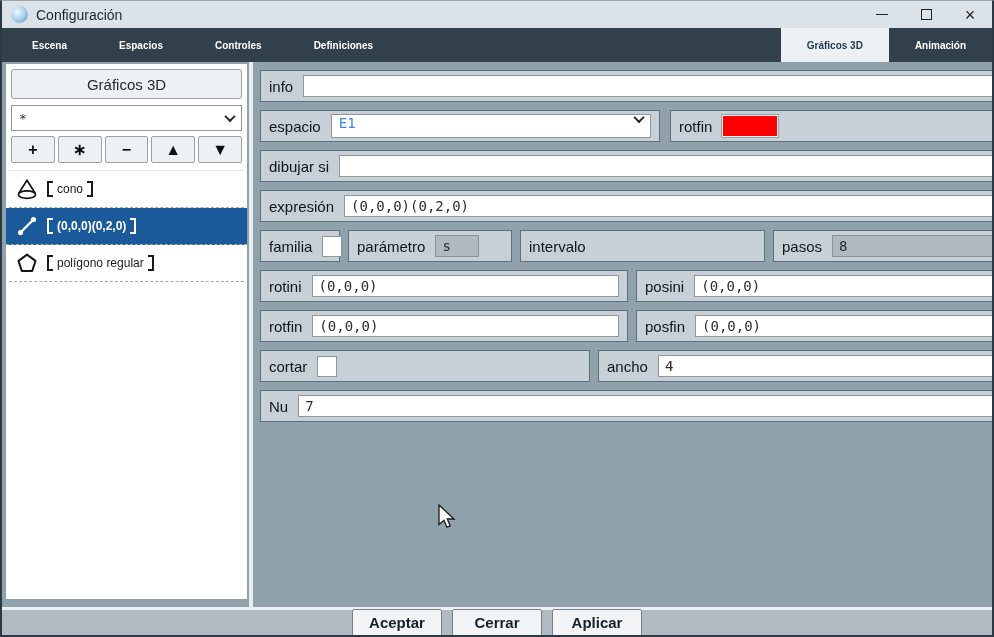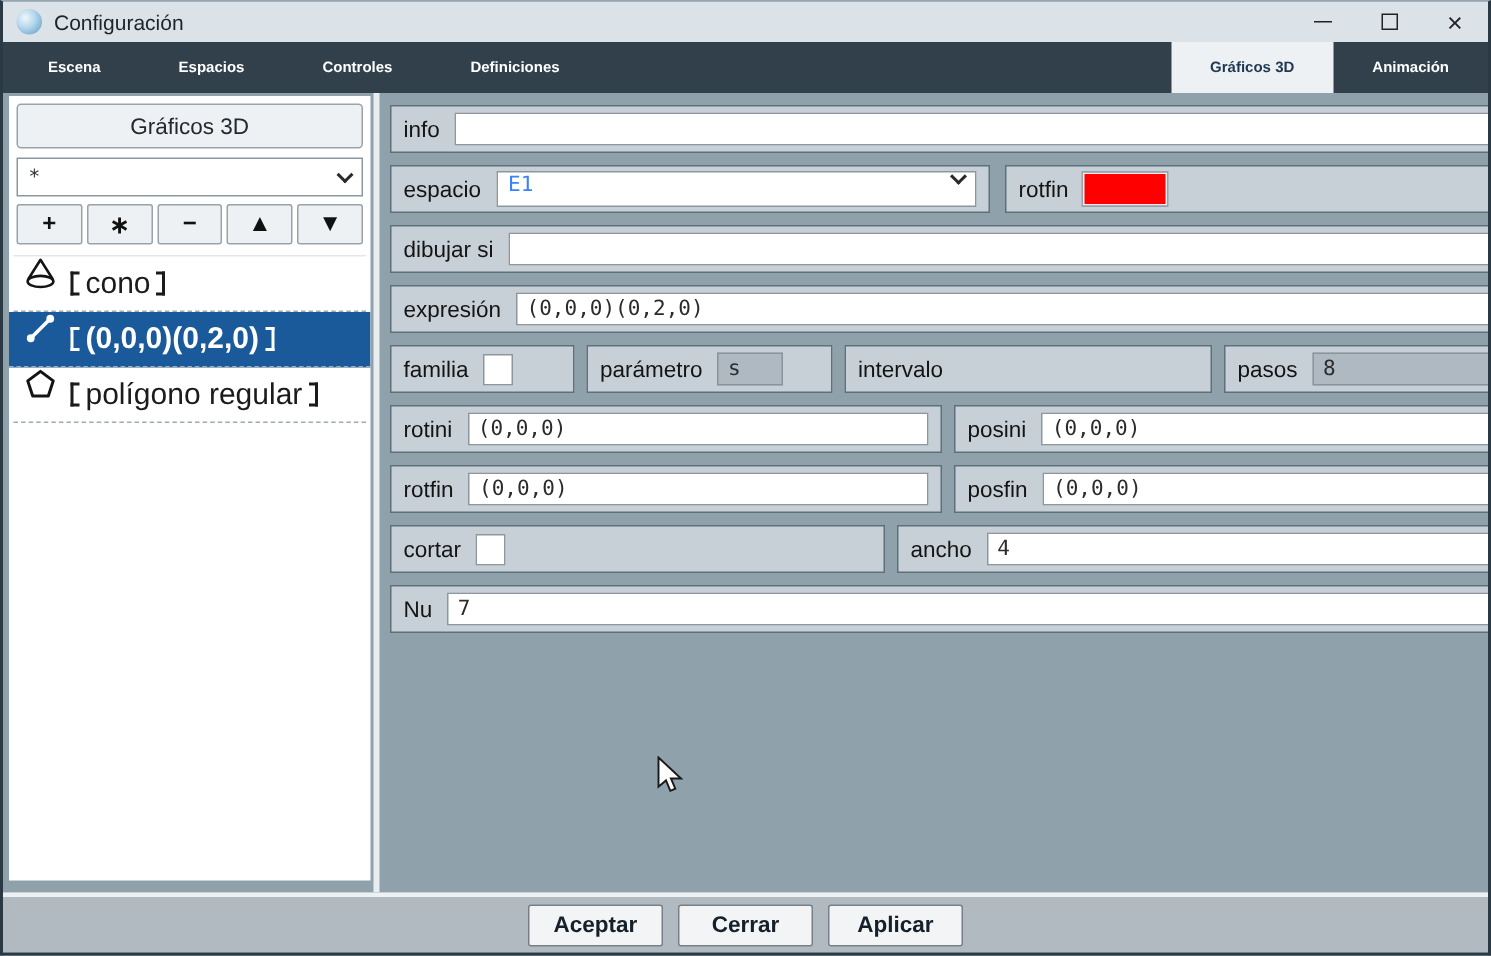--- a/index.html
+++ b/index.html
@@ -47,22 +47,22 @@
   .lp-select { height: 26px; margin: 4px 2px 0 2px; background: #fff; border: 1px solid #8d979f;
     display: flex; align-items: center; padding: 0 7px;
     font-family: "DejaVu Sans Mono", monospace; font-size: 13px; color: #333; }
   .chev { width: 8px; height: 8px; border-right: 2.4px solid #2a2a2a; border-bottom: 2.4px solid #2a2a2a;
     transform: rotate(45deg) translate(-1px,-1px); margin-left: auto; flex: none; }
   .lp-toolbar { display: flex; gap: 3px; margin: 5px 2px 0 2px; }
   .lp-btn { flex: 1; height: 27px; background: #edf1f3; border: 1px solid #98a3ab; border-radius: 2px;
     display: flex; align-items: center; justify-content: center;
     font-size: 16px; font-weight: bold; color: #111; }
   .lp-list { margin-top: 7px; border-top: 1px solid #e3e7ea; }
-  .lp-item { height: 37px; display: flex; gap: 8px; padding: 0 6px;
-    border-bottom: 1px dashed #9fabb4; color: #1b1b1b; font-size: 20px; }
+  .lp-item { height: 37px; display: flex; align-items: center; gap: 8px; padding: 0 6px;
+    border-bottom: 1px dashed #9fabb4; color: #1b1b1b; font-size: 12px; }
   .lp-item .ico { width: 24px; display: flex; justify-content: center; flex: none; }
   .lp-item.selected { background: #1a5a9b; color: #fff; font-weight: bold; margin: 0 -3px; padding: 0 9px; }
   .lbr, .rbr { display: inline-block; width: 6px; height: 16px; border: 2px solid currentColor; flex: none; }
   .lbr { border-right: none; margin-right: 4px; }
   .rbr { border-left: none; margin-left: 4px; }
   .item-label { display: flex; align-items: center; }
 
   
   .right-panel { flex: 1; padding: 8px 4px 0 7px; display: flex; flex-direction: column; gap: 8px; }
   .frow { display: flex; gap: 10px; height: 32px; flex: none; }
@@ -73,21 +73,21 @@
   .tin { height: 22px; border: 1px solid #8d979f; background: #fff; padding: 0 6px;
     font-family: "DejaVu Sans Mono", monospace; font-size: 14px; color: #2b2b2b; outline: none; }
   .tin.grow { flex: 1; min-width: 0; }
   .tin.disabled { background: #aeb9c2; border-color: #87949d; }
   .checkbox { width: 20px; height: 21px; background: #fff; border: 1px solid #8d979f; flex: none; }
   .cselect { height: 24px; background: #fff; border: 1px solid #8d979f; display: flex; 
     padding: 0 7px; font-family: "DejaVu Sans Mono", monospace; font-size: 14px; color: #3b82f6; flex: 1; }
   .swatch { width: 56px; height: 22px; border: 1px solid #eef1f3; outline: 1px solid #97a2aa; flex: none; }
 
   
-  .footer { height: 40px; flex: none; background: #b2bac1; border-top: 3px solid #eef1f3;
+  .footer { height: 28px; flex: none; background: #b2bac1; border-top: 3px solid #eef1f3;
     display: flex; align-items: center; justify-content: center; gap: 10px; }
   .fbtn { width: 90px; height: 28px; background: #f2f4f6; border: 1px solid #788087; border-radius: 2px;
     font-size: 15px; font-weight: 600; color: #16202a; display: flex; align-items: center; justify-content: center; }
 
   .cursor { position: absolute; left: 436px; top: 503px; pointer-events: none; z-index: 50; }
 </style>
 </head>
 <body>
 
 <div class="window">
@@ -210,21 +210,21 @@
 
       <div class="frow">
         <div class="fgroup grow">
           <span class="flabel">expresión</span>
           <input class="tin grow" value="(0,0,0)(0,2,0)" style="">
 
         </div>
       </div>
 
       <div class="frow" style="gap:8px;">
-        <div class="fgroup" style="width:123px;">
+        <div class="fgroup" style="width:80px;">
           <span class="flabel">familia</span>
           <div class="checkbox"></div>
         </div>
         <div class="fgroup" style="width:164px;">
           <span class="flabel">parámetro</span>
           <input class="tin disabled" style="width: 44px;" readonly="" value="s">
         </div>
         <div class="fgroup" style="width:245px;">
           <span class="flabel">intervalo</span>
         </div>

